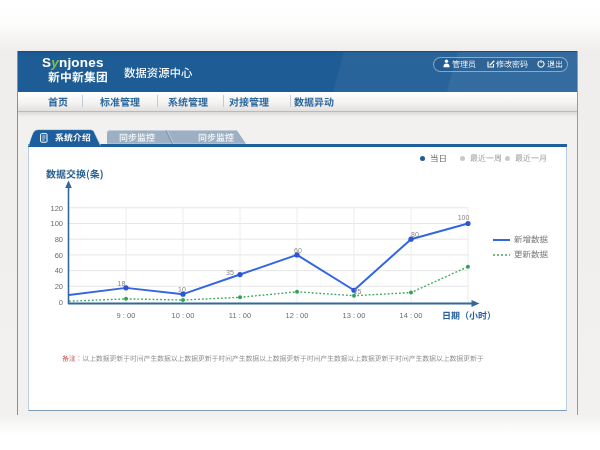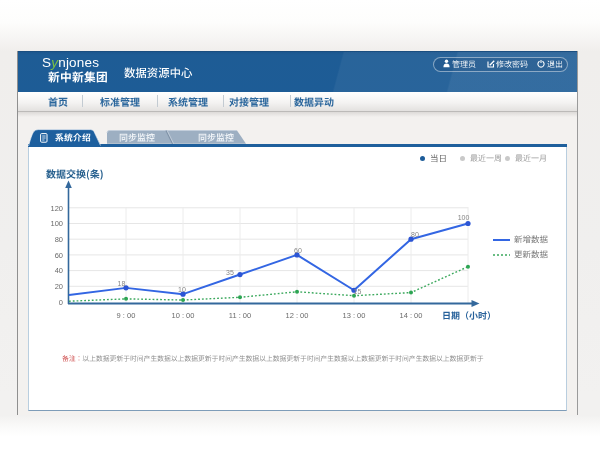--- a/index.html
+++ b/index.html
@@ -5,21 +5,21 @@
 body{width:600px;height:450px;position:relative;overflow:hidden;
  font-family:"Liberation Sans",sans-serif;
  background:linear-gradient(180deg,#ffffff 0%,#fdfdfc 5%,#f0eeec 11.5%,#f0efee 55%,#f2f1f0 88%,#f2f1f0 92.3%,#fafaf9 94.8%,#ffffff 97%);}
 .abs{position:absolute;}
 </style></head><body>
 
 <div class="abs" style="left:17px;top:51px;width:559px;height:364px;border-left:1px solid #8f8f8f;border-right:1px solid #9a9a9a;background:#f3f1ef;"></div>
 <div class="abs" style="left:18px;top:51px;width:559px;height:41px;background:linear-gradient(180deg,#1c578f 0,#1e5c95 8%,#1d5c96 100%);border-top:1px solid #1a4e80;box-sizing:border-box;">
     <div style="position:absolute;left:0;top:0;width:559px;height:41px;background:linear-gradient(105deg,rgba(255,255,255,0) 57%,rgba(255,255,255,0.05) 57.3%,rgba(255,255,255,0.05) 77%,rgba(255,255,255,0.10) 77.3%);"></div>
   </div>
-<div class="abs" style="left:42px;top:55px;width:70px;height:14px;color:#fff;font-size:13.5px;font-weight:normal;letter-spacing:0.2px;">S<span style="color:#7cc142;font-style:italic;">y</span>njones</div>
+<div class="abs" style="left:42px;top:55px;width:70px;height:14px;color:#fff;font-size:13.5px;font-weight:bold;letter-spacing:0.2px;">S<span style="color:#7cc142;font-style:italic;">y</span>njones</div>
 <div class="abs" style="left:48px;top:71.3px;">
     <svg width="60" height="13" viewBox="0 0 60 13" style="overflow:visible;display:block;">
       <path d="M10.2 0.5C9.5 0.9 8.3 1.3 7.2 1.5L6.4 1.3V5.4C6.4 7 6.3 9.1 4.9 10.5C5.2 10.7 5.7 11.2 5.9 11.5C7.5 9.8 7.7 7.3 7.7 5.6H8.9V11.4H10.3V5.6H11.4V4.3H7.7V2.6C9 2.3 10.3 2 11.4 1.5ZM1.2 2.9C1.4 3.3 1.5 3.8 1.6 4.2H0.5V5.3H2.6V6.2H0.5V7.4H2.3C1.8 8.3 1 9.2 0.2 9.7C0.5 9.9 0.9 10.4 1.1 10.7C1.6 10.3 2.1 9.7 2.6 9.1V11.4H4V8.9C4.3 9.2 4.6 9.6 4.8 9.8L5.7 8.8C5.4 8.6 4.4 7.8 4 7.5V7.4H5.9V6.2H4V5.3H6V4.2H4.8C5 3.8 5.2 3.3 5.4 2.8L4.7 2.7H5.9V1.5H4V0.5H2.6V1.5H0.6V2.7H2ZM2.3 2.7H4.1C4 3.1 3.8 3.6 3.7 4L4.5 4.2H2.1L2.7 4C2.7 3.6 2.5 3.1 2.3 2.7Z M17.1 0.4V2.4H13V8.4H14.5V7.7H17.1V11.4H18.6V7.7H21.3V8.3H22.8V2.4H18.6V0.4ZM14.5 6.3V3.8H17.1V6.3ZM21.3 6.3H18.6V3.8H21.3Z M34.2 0.5C33.5 0.9 32.3 1.3 31.2 1.5L30.4 1.3V5.4C30.4 7 30.3 9.1 28.9 10.5C29.2 10.7 29.7 11.2 29.9 11.5C31.5 9.8 31.7 7.3 31.7 5.6H32.9V11.4H34.3V5.6H35.4V4.3H31.7V2.6C33 2.3 34.3 2 35.4 1.5ZM25.2 2.9C25.4 3.3 25.5 3.8 25.6 4.2H24.5V5.3H26.6V6.2H24.5V7.4H26.3C25.8 8.3 25 9.2 24.2 9.7C24.5 9.9 24.9 10.4 25.1 10.7C25.6 10.3 26.1 9.7 26.6 9.1V11.4H28V8.9C28.3 9.2 28.6 9.6 28.8 9.8L29.7 8.8C29.4 8.6 28.4 7.8 28 7.5V7.4H29.9V6.2H28V5.3H30V4.2H28.8C29 3.8 29.2 3.3 29.4 2.8L28.7 2.7H29.9V1.5H28V0.5H26.6V1.5H24.6V2.7H26ZM26.3 2.7H28.1C28 3.1 27.8 3.6 27.7 4L28.5 4.2H26.1L26.7 4C26.7 3.6 26.5 3.1 26.3 2.7Z M39.1 0.3C38.5 1.4 37.6 2.6 36.2 3.6C36.5 3.8 37 4.2 37.2 4.5C37.5 4.3 37.7 4.1 37.9 3.9V7.1H41.2V7.6H36.6V8.7H40.1C39 9.4 37.5 9.9 36.2 10.2C36.5 10.5 36.9 11 37.1 11.4C38.5 11 40 10.3 41.2 9.4V11.4H42.6V9.4C43.7 10.2 45.3 10.9 46.6 11.3C46.8 11 47.2 10.4 47.5 10.2C46.2 9.9 44.8 9.4 43.7 8.7H47.2V7.6H42.6V7.1H46.9V6.1H42.9V5.6H46V4.6H42.9V4.1H46V3.2H42.9V2.7H46.6V1.6H43C43.2 1.3 43.5 0.9 43.7 0.6L42.1 0.4C42 0.7 41.8 1.2 41.6 1.6H39.9C40.1 1.3 40.3 1 40.5 0.6ZM41.5 4.1V4.6H39.3V4.1ZM41.5 3.2H39.3V2.7H41.5ZM41.5 5.6V6.1H39.3V5.6Z M48.8 0.8V11.4H50.3V11H57.4V11.4H58.9V0.8ZM50.3 9.8V2.1H57.4V9.8ZM54.2 2.5V3.7H50.8V5H53.7C52.8 6.1 51.6 7 50.5 7.5C50.8 7.8 51.2 8.2 51.4 8.5C52.3 8 53.3 7.3 54.2 6.4V8C54.2 8.1 54.1 8.2 54 8.2C53.9 8.2 53.4 8.2 52.9 8.2C53.1 8.5 53.3 9 53.4 9.4C54.1 9.4 54.7 9.4 55.1 9.2C55.5 9 55.6 8.6 55.6 8V5H57V3.7H55.6V2.5Z" fill="#ffffff"></path>
     </svg>
   </div>
 <div class="abs" style="left:124px;top:66.5px;">
     <svg width="69" height="13" viewBox="0 0 69 13" style="overflow:visible;display:block;">
       <path d="M4.9 0.6C4.7 1 4.4 1.7 4.1 2.1L4.8 2.4C5.1 2 5.5 1.5 5.8 1ZM7.1 0.4C6.8 2.4 6.2 4.4 5.2 5.6C5.5 5.7 5.9 6.1 6.1 6.3C6.4 6 6.6 5.6 6.8 5.2C7.1 6.2 7.4 7.1 7.7 7.9C7.2 8.7 6.5 9.3 5.6 9.8C5.2 9.6 4.8 9.4 4.4 9.1C4.7 8.6 5 8 5.1 7.3H6.1V6.4H3.2L3.5 5.7L3.2 5.7H3.8V4.1C4.3 4.5 4.9 5 5.2 5.2L5.7 4.5C5.5 4.3 4.4 3.6 3.8 3.3H6V2.4H3.8V0.4H2.8V2.4H1.6L2.4 2.1C2.3 1.7 2 1.1 1.7 0.6L0.9 1C1.1 1.4 1.4 2 1.5 2.4H0.5V3.3H2.5C1.9 4 1.1 4.6 0.3 4.9C0.5 5.1 0.8 5.5 0.9 5.7C1.5 5.4 2.2 4.8 2.8 4.2V5.6L2.5 5.5L2.1 6.4H0.4V7.3H1.6C1.3 7.9 1 8.4 0.8 8.9L1.7 9.2L1.9 8.9C2.2 9 2.5 9.2 2.8 9.3C2.2 9.7 1.4 10 0.4 10.1C0.6 10.3 0.8 10.7 0.9 11C2.1 10.7 3 10.4 3.7 9.8C4.2 10.2 4.7 10.5 5 10.7L5.4 10.4C5.5 10.6 5.7 10.9 5.8 11C6.8 10.5 7.7 9.8 8.3 9C8.8 9.8 9.5 10.5 10.4 11C10.5 10.7 10.9 10.3 11.1 10.1C10.2 9.6 9.5 8.9 9 8C9.6 6.7 10.1 5.3 10.3 3.5H11V2.5H7.8C7.9 1.9 8.1 1.2 8.2 0.6ZM2.7 7.3H4.1C4 7.8 3.8 8.3 3.5 8.6C3.1 8.4 2.7 8.3 2.3 8.1ZM7.5 3.5H9.2C9 4.7 8.8 5.8 8.4 6.7C8 5.8 7.7 4.7 7.5 3.5Z M16.9 7.3V11H17.9V10.6H21V11H22V7.3H19.9V6.1H22.3V5.2H19.9V4H22V0.9H15.8V4.4C15.8 6.2 15.7 8.7 14.6 10.4C14.8 10.5 15.3 10.8 15.5 11C16.4 9.7 16.7 7.8 16.8 6.1H18.9V7.3ZM16.9 1.8H21V3.1H16.9ZM16.9 4H18.9V5.2H16.9L16.9 4.4ZM17.9 9.7V8.2H21V9.7ZM13.2 0.4V2.6H11.9V3.6H13.2V6L11.7 6.3L11.9 7.4L13.2 7V9.7C13.2 9.8 13.1 9.9 13 9.9C12.8 9.9 12.4 9.9 12 9.9C12.1 10.2 12.2 10.6 12.3 10.9C13 10.9 13.5 10.9 13.8 10.7C14.1 10.5 14.2 10.2 14.2 9.7V6.7L15.4 6.3L15.3 5.3L14.2 5.7V3.6H15.4V2.6H14.2V0.4Z M23.7 1.5C24.5 1.8 25.5 2.4 26 2.8L26.6 1.9C26.1 1.5 25 1 24.2 0.8ZM23.3 4.3 23.7 5.3C24.6 5 25.7 4.6 26.8 4.2L26.7 3.2C25.4 3.6 24.2 4 23.3 4.3ZM24.8 5.8V8.9H25.8V6.8H31.2V8.8H32.4V5.8ZM28 7.1C27.7 8.8 26.9 9.7 23.3 10.1C23.5 10.3 23.7 10.8 23.8 11C27.7 10.5 28.7 9.2 29.1 7.1ZM28.6 9.3C30 9.7 31.9 10.5 32.9 11L33.5 10.1C32.5 9.6 30.6 8.9 29.2 8.5ZM28.2 0.5C27.9 1.3 27.4 2.2 26.5 2.9C26.7 3 27 3.3 27.2 3.6C27.7 3.2 28.1 2.7 28.4 2.2H29.6C29.2 3.4 28.5 4.3 26.5 4.9C26.8 5.1 27 5.4 27.1 5.7C28.7 5.2 29.6 4.5 30.1 3.6C30.8 4.5 31.8 5.2 33 5.6C33.2 5.3 33.4 4.9 33.7 4.7C32.3 4.4 31.1 3.7 30.5 2.7L30.6 2.2H32.1C31.9 2.6 31.8 2.9 31.6 3.2L32.6 3.4C32.9 3 33.2 2.2 33.5 1.6L32.7 1.4L32.5 1.4H28.9C29 1.2 29.1 0.9 29.2 0.6Z M40.6 5.5H43.7V6.3H40.6ZM40.6 3.9H43.7V4.7H40.6ZM39.9 7.7C39.6 8.4 39.2 9.3 38.6 9.8C38.9 10 39.3 10.2 39.5 10.4C40 9.8 40.5 8.8 40.9 7.9ZM43.2 7.9C43.6 8.6 44.2 9.6 44.3 10.2L45.3 9.8C45.1 9.2 44.6 8.2 44.1 7.5ZM35.1 1.3C35.8 1.6 36.6 2.1 37 2.6L37.7 1.7C37.3 1.3 36.4 0.8 35.7 0.5ZM34.6 4.4C35.3 4.7 36.1 5.2 36.5 5.6L37.1 4.7C36.7 4.3 35.9 3.8 35.2 3.6ZM34.8 10.2 35.8 10.8C36.3 9.7 36.9 8.4 37.3 7.1L36.5 6.6C36 7.9 35.3 9.4 34.8 10.2ZM39.6 3.1V7.1H41.6V9.9C41.6 10 41.5 10.1 41.4 10.1C41.2 10.1 40.8 10.1 40.3 10.1C40.4 10.3 40.5 10.7 40.6 11C41.3 11 41.8 11 42.2 10.8C42.5 10.7 42.6 10.4 42.6 9.9V7.1H44.7V3.1H42.4L42.8 2H45.1V1H38V4.1C38 6 37.9 8.6 36.6 10.4C36.9 10.5 37.3 10.8 37.5 11C38.9 9.1 39.1 6.1 39.1 4.1V2H41.6C41.5 2.3 41.5 2.7 41.4 3.1Z M50.7 0.4V2.4H46.7V8H47.7V7.3H50.7V11H51.8V7.3H54.8V7.9H55.9V2.4H51.8V0.4ZM47.7 6.3V3.5H50.7V6.3ZM54.8 6.3H51.8V3.5H54.8Z M60.4 3.6V9.2C60.4 10.5 60.8 10.9 62.1 10.9C62.4 10.9 63.9 10.9 64.2 10.9C65.5 10.9 65.8 10.2 65.9 8.1C65.6 8 65.2 7.8 64.9 7.6C64.9 9.5 64.8 9.9 64.1 9.9C63.8 9.9 62.5 9.9 62.3 9.9C61.7 9.9 61.6 9.8 61.6 9.2V3.6ZM60.5 1.3C61.9 1.8 63.5 2.7 64.4 3.3L65.1 2.4C64.2 1.8 62.6 0.9 61.2 0.5ZM58.5 4.5C58.3 6 58 7.6 57.2 8.6L58.2 9.2C59 8 59.3 6.3 59.5 4.7ZM65.1 4.6C66 5.9 66.8 7.6 67.1 8.8L68.2 8.3C67.9 7.1 67.1 5.4 66.1 4.1Z" fill="#ffffff"></path>
     </svg>
   </div>

